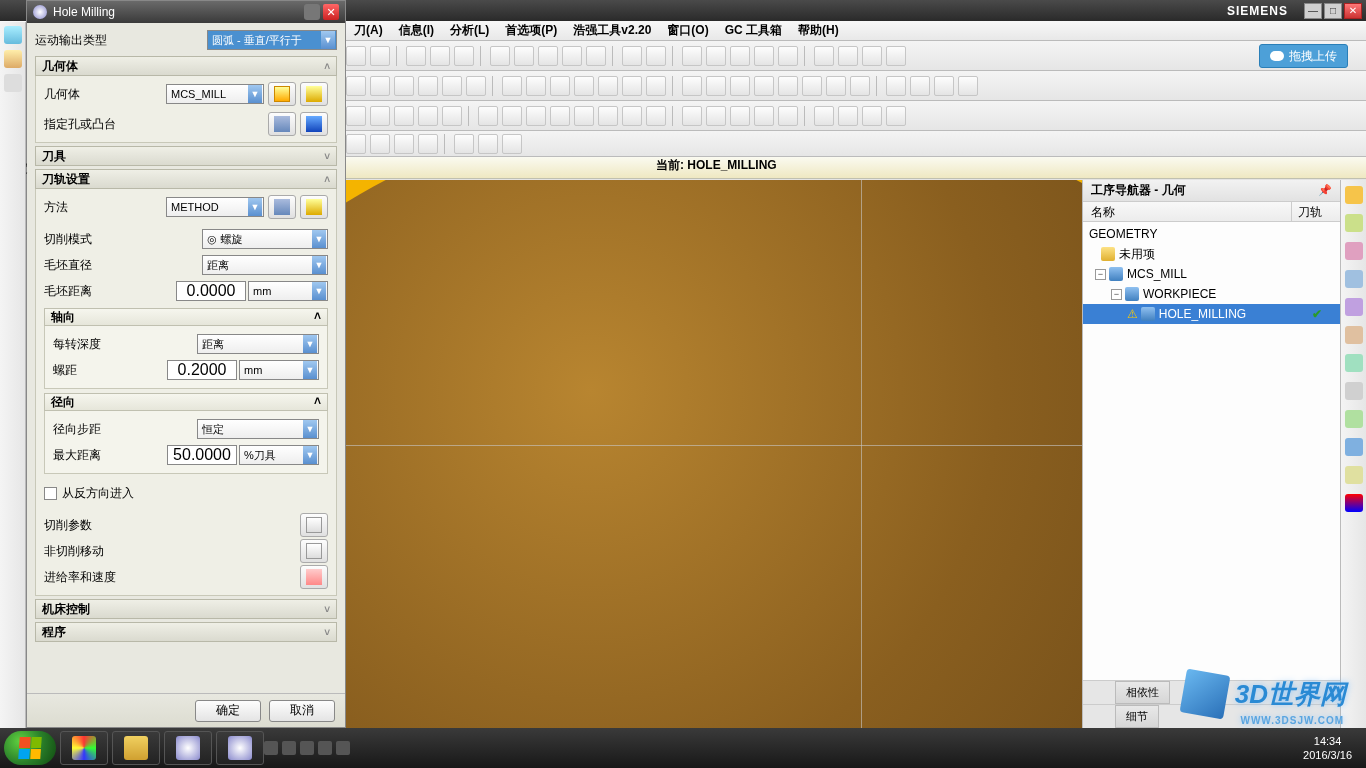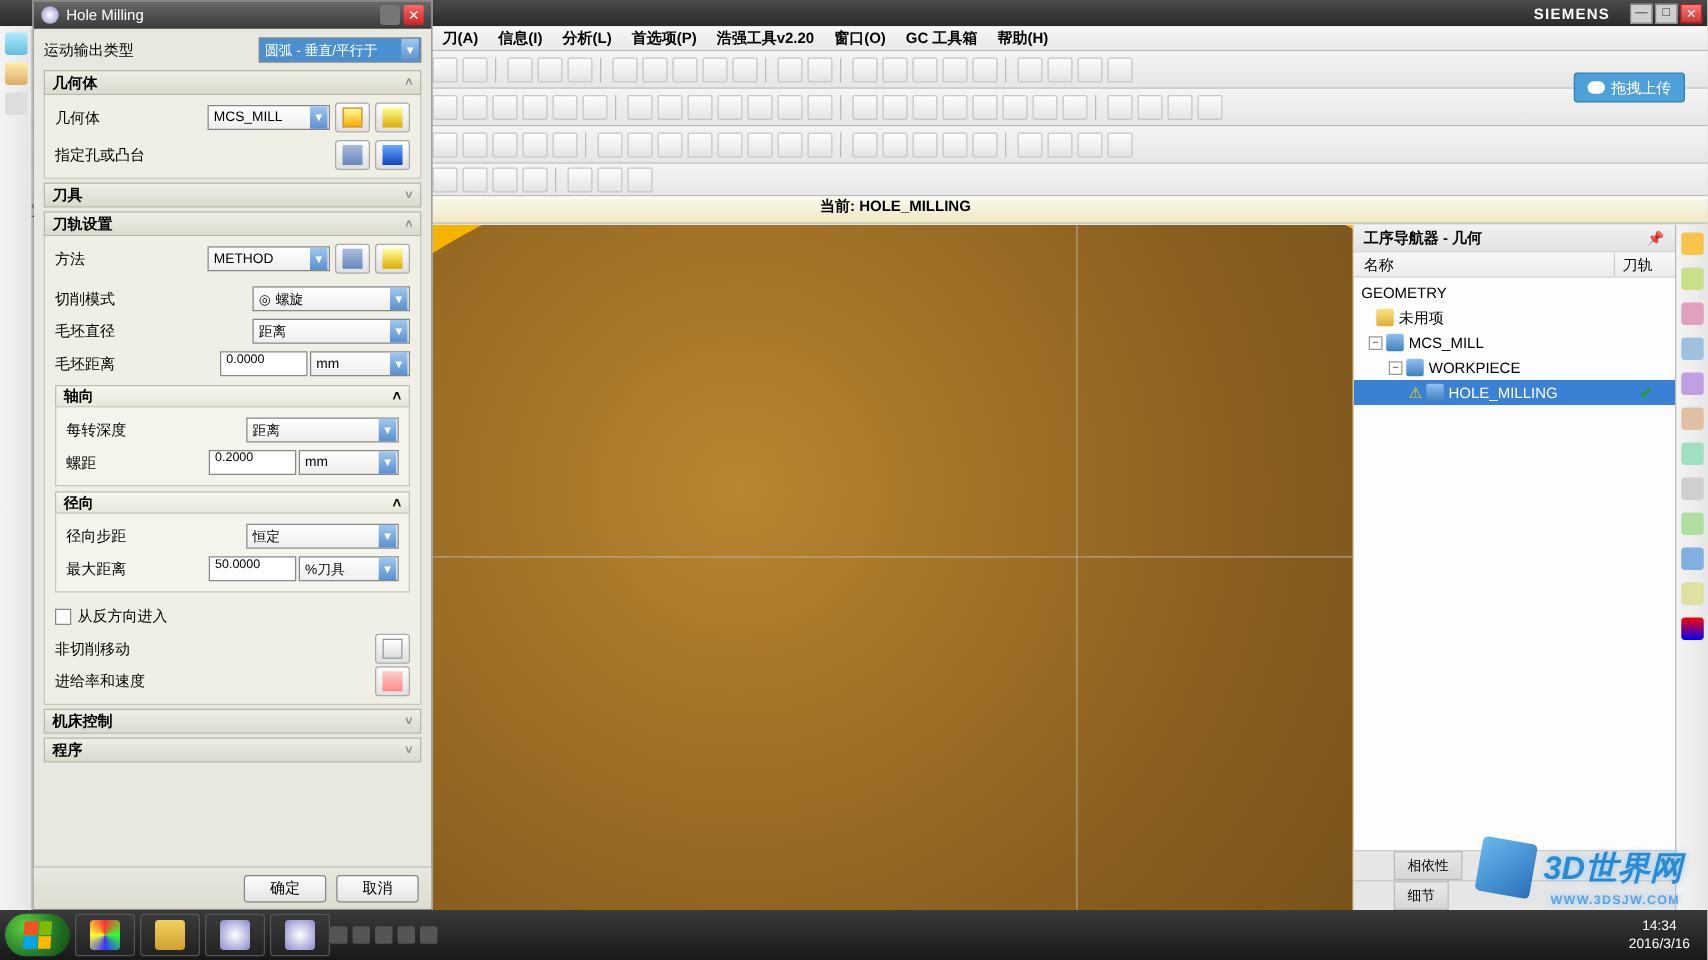--- a/index.html
+++ b/index.html
@@ -14,21 +14,21 @@
 
 
 .menubar { height: 20px; background: linear-gradient(#f8f8f8,#e8e8e8); display: flex; align-items: center; padding-left: 346px; font-size: 12px; border-bottom: 1px solid #bbb; }
 .menubar span { padding: 16px 8px; cursor: default; white-space: nowrap; font-weight: bold; }
 
 
 .toolbar { height: 30px; background: linear-gradient(#f4f4f4,#e6e6e6); border-bottom: 1px solid #bbb; display: flex; align-items: center; padding-left: 346px; gap: 4px; }
 .toolbar .tb { width: 20px; height: 20px; background: linear-gradient(#fdfdfd,#e4e4e4); border: 1px solid #c6c6c6; border-radius: 2px; }
 .toolbar .sep { width: 4px; height: 20px; border-left: 1px solid #bbb; margin: 0 2px; }
 .toolbar.row4 { height: 26px; }
-.upload-btn { position: absolute; right: 18px; top: 58px; height: 24px; background: #4da0d8; color: #fff; padding: 0 10px; border-radius: 3px; display: flex; align-items: center; font-size: 12px; gap: 5px; border: 1px solid #2a7fb8; }
+.upload-btn { position: absolute; right: 18px; top: 44px; height: 24px; background: #4da0d8; color: #fff; padding: 0 10px; border-radius: 3px; display: flex; align-items: center; font-size: 12px; gap: 5px; border: 1px solid #2a7fb8; }
 .upload-btn .cloud { width: 14px; height: 10px; background: #fff; border-radius: 6px; position: relative; }
 
 
 .statusrow { height: 22px; background: linear-gradient(#fafaf0,#efe8c2); border-bottom: 1px solid #c0c0b0; display: flex; align-items: flex-start; padding-left: 346px; font-size: 12px; }
 .statusrow .cur { margin-left: 310px; font-weight: bold; }
 
 
 .main { position: absolute; top: 180px; left: 346px; right: 0; bottom: 40px; display: flex; }
 .viewport { flex: 1; background: #f4b400; position: relative; overflow: hidden; }
 .shape { position: absolute; left: -200px; top: -80px; width: 1170px; height: 830px; border-radius: 50%; background: radial-gradient(circle at 38% 35%, #b88530 0%, #8a5f1f 45%, #5f4015 100%); }
@@ -63,35 +63,35 @@
 .dlg-title .tic { width: 14px; height: 14px; background: radial-gradient(#fff,#88c); border-radius: 50%; margin-right: 6px; }
 .dlg-title .gear { margin-left: auto; width: 16px; height: 16px; background: #777; border-radius: 3px; }
 .dlg-title .close { width: 16px; height: 16px; background: linear-gradient(#f66,#c22); color: #fff; display: flex; align-items: center; justify-content: center; margin-left: 3px; font-size: 11px; border-radius: 2px; }
 
 .dlg-body { padding: 4px 8px; overflow-y: auto; height: calc(100% - 56px); }
 .row-opt { display: flex; align-items: center; height: 26px; font-size: 12px; }
 .row-opt label { flex: 1; font-family: Liberation Serif, serif; }
 .combo { height: 20px; border: 1px solid #888; background: linear-gradient(#fff,#eee); display: flex; align-items: center; padding: 0 4px; font-size: 11px; min-width: 80px; position: relative; }
 .combo .arr { margin-left: auto; width: 14px; background: linear-gradient(#a0c8f0,#5a90d0); text-align: center; color: #fff; font-size: 9px; height: 18px; line-height: 18px; margin-right: -3px; }
 .combo.hl { background: #4a90d0; color: #fff; }
-.numbox { height: 20px; border: 1px solid #888; background: #fff; text-align: left; padding: 0 4px; font-size: 10px; width: 70px; }
+.numbox { height: 20px; border: 1px solid #888; background: #fff; text-align: center; padding: 0 4px; font-size: 16px; width: 70px; }
 .icnbtn { width: 28px; height: 24px; background: linear-gradient(#fdfdfd,#e0e0e0); border: 1px solid #aaa; border-radius: 3px; margin-left: 4px; display: flex; align-items: center; justify-content: center; }
 .icnbtn .inner { width: 16px; height: 16px; }
 .ic-cube{background:linear-gradient(#ff9,#fa0);border:1px solid #c80}
 .ic-wrench{background:linear-gradient(#ff9,#da0)}
 .ic-tool{background:linear-gradient(#abd,#68b)}
 .ic-light{background:linear-gradient(#6af,#14b)}
 .ic-pat{background:linear-gradient(#fff,#ddd);border:1px solid #999}
 .ic-feed{background:linear-gradient(#fcc,#f88)}
 
 .section { margin-top: 3px; }
 .sec-head { height: 20px; background: linear-gradient(#efefe6,#dadacf); border: 1px solid #b8b8a8; display: flex; align-items: center; padding: 0 6px; font-weight: bold; font-size: 12px; }
 .sec-head .chev { margin-left: auto; color: #888; font-size: 10px; }
 .sec-body { border: 1px solid #c8c8b8; border-top: none; background: #efefe6; padding: 5px 8px; }
-.subsec-head { height: 18px; background: linear-gradient(#f6f6ee,#e6e6da); border: 1px solid #c0c0b0; display: flex; align-items: center; padding: 0 6px; font-weight: bold; font-size: 12px; margin-top: 4px; }
+.subsec-head { height: 18px; background: linear-gradient(#f6f6ee,#e6e6da); border: 1px solid #c0c0b0; display: flex; align-items: flex-start; padding: 0 6px; font-weight: bold; font-size: 12px; margin-top: 4px; }
 .subsec-body { border: 1px solid #c8c8b8; border-top: none; background: #f4f4ec; padding: 5px 8px; }
 .chk { width: 13px; height: 13px; border: 1px solid #888; background: #fff; margin-right: 5px; }
 
 .dlg-foot { height: 34px; background: linear-gradient(#e8e8e0,#dcdcd0); border-top: 1px solid #bbb; display: flex; align-items: center; justify-content: flex-end; padding: 0 10px; gap: 8px; }
 .dlg-foot button { width: 66px; height: 22px; background: linear-gradient(#fdfdfd,#e4e4e4); border: 1px solid #888; border-radius: 3px; font-size: 12px; }
 
 
 .leftbar { position: absolute; left: 0; top: 22px; width: 26px; bottom: 40px; background: linear-gradient(90deg,#f4f4f4,#e6e6e6); border-right: 1px solid #bbb; z-index: 60; display: flex; flex-direction: column; align-items: center; padding-top: 4px; gap: 6px; }
 .leftbar .li { width: 18px; height: 18px; border-radius: 3px; }
 .li1{background:linear-gradient(#aef,#6bd)}.li2{background:linear-gradient(#fea,#da6)}.li3{background:#ddd}
@@ -459,20 +459,26 @@
                 <span>%刀具</span>
                 <span class="arr">▼</span>
               </div>
           </div>
         </div>
 
         <div class="row-opt" style="margin-top:6px">
           <span class="chk"></span>
           <label>从反方向进入</label>
         </div>
+        <div class="row-opt" style="margin-top:6px">
+          <label>切削参数</label>
+          <div class="icnbtn">
+              <div class="inner ic-pat"></div>
+            </div>
+        </div>
         <div class="row-opt">
           <label>非切削移动</label>
           <div class="icnbtn">
               <div class="inner ic-pat"></div>
             </div>
         </div>
         <div class="row-opt">
           <label>进给率和速度</label>
           <div class="icnbtn">
               <div class="inner ic-feed"></div>

